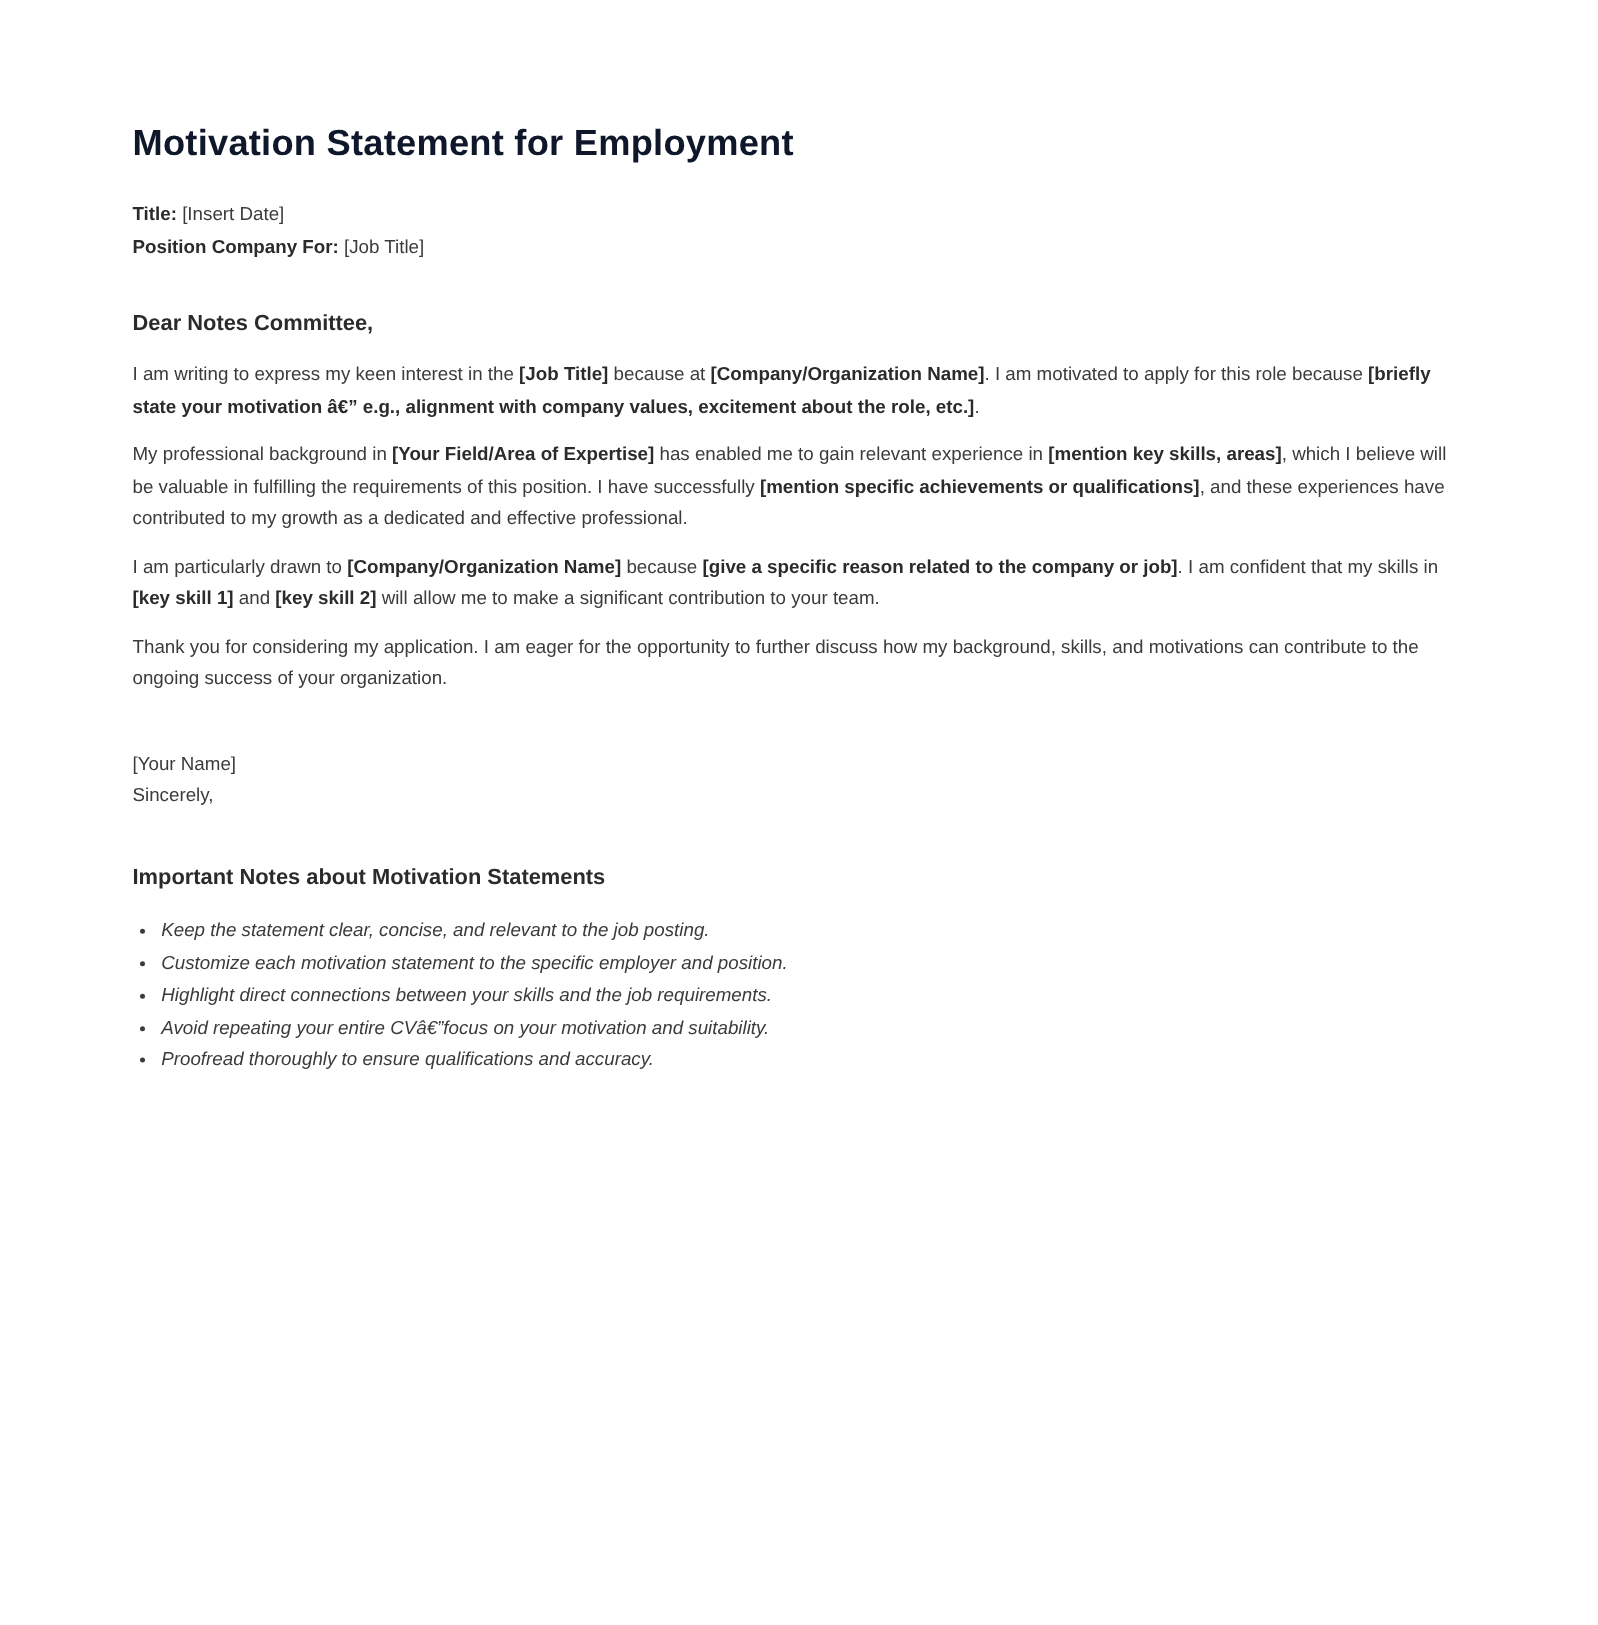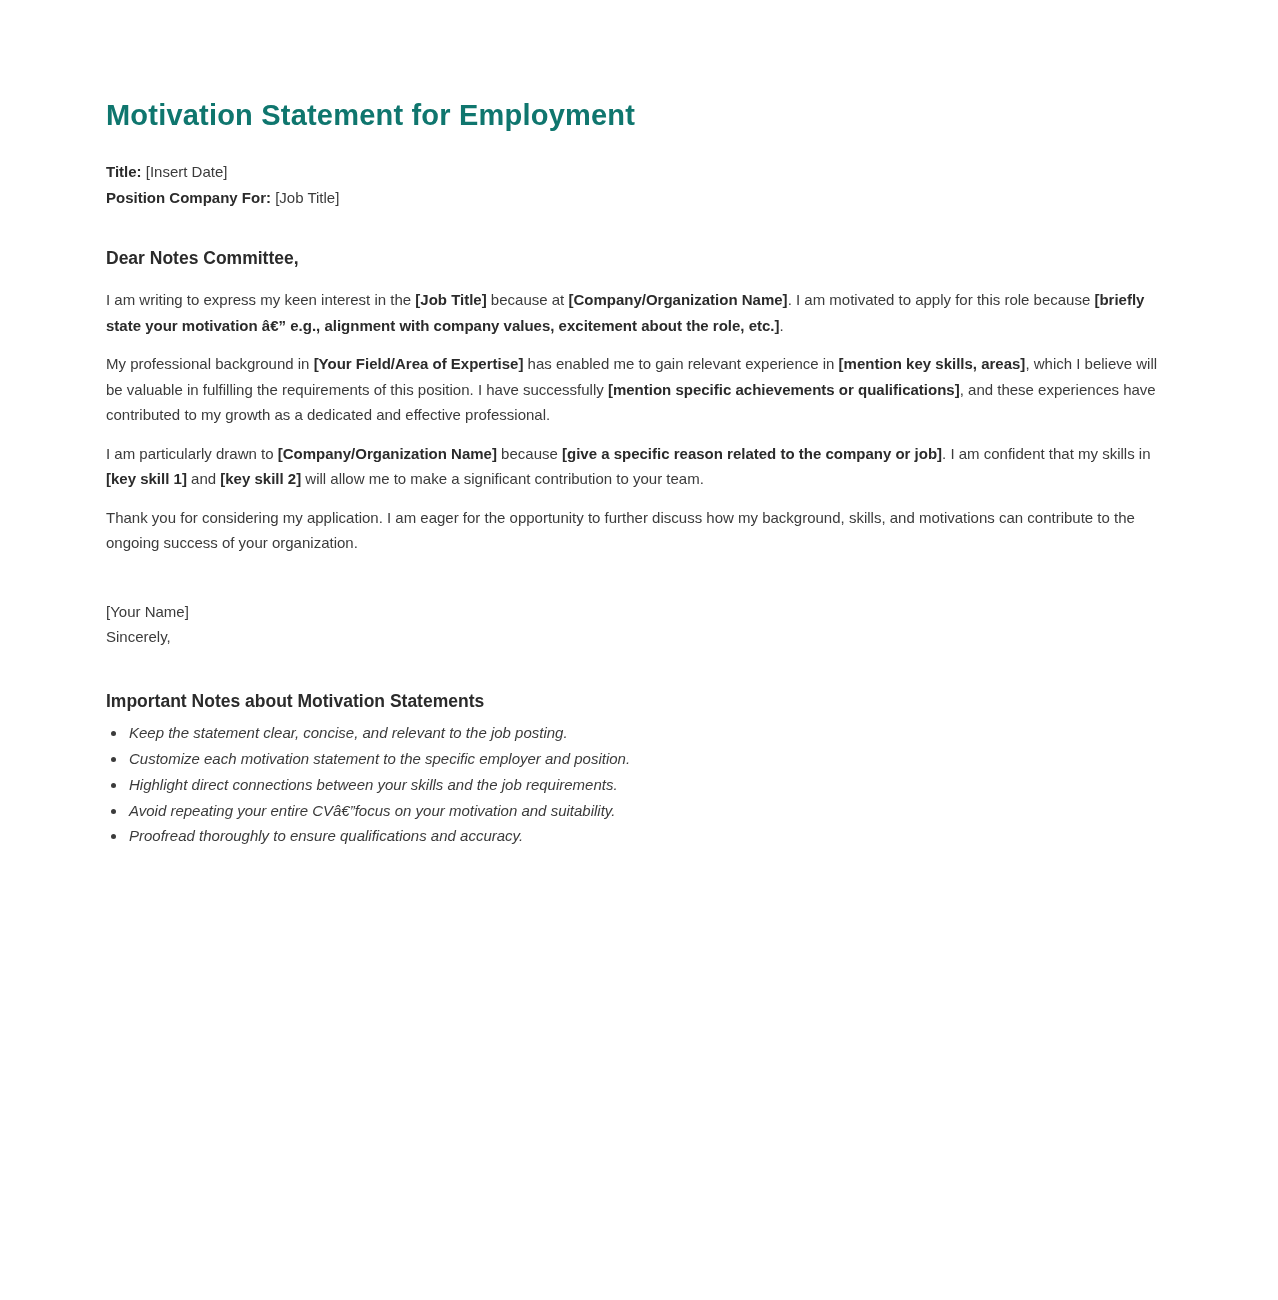--- a/index.html
+++ b/index.html
@@ -17,21 +17,21 @@
     width: 1278px;
     min-height: 1300px;
     padding: 97px 108px 60px 106px;
     background: #ffffff;
   }
   h1.doc-title {
     margin: 0 0 26px 0;
     font-size: 29px;
     line-height: 1.25;
     font-weight: 700;
-    color: #0f766e;
+    color: #0f172a;
     letter-spacing: 0.2px;
   }
   .meta-block { margin: 0 0 0 0; }
   .meta-line {
     margin: 0;
     font-size: 15px;
     line-height: 25.5px;
   }
   .meta-line strong { color: #2b2b2b; font-weight: 700; }
   h3.section-heading {
@@ -46,21 +46,21 @@
     line-height: 25.5px;
     margin: 0 0 13px 0;
   }
   .para strong { color: #2b2b2b; font-weight: 700; }
   .closing {
     margin-top: 43px;
     font-size: 15px;
     line-height: 25.5px;
   }
   .closing div { margin: 0; }
-  h3.notes-heading { margin-top: 40px; margin-bottom: 8px; }
+  h3.notes-heading { margin-top: 40px; margin-bottom: 20px; }
   ul.notes-list {
     margin: 0;
     padding-left: 21px;
     font-size: 15px;
   }
   ul.notes-list li {
     line-height: 25.8px;
     padding-left: 2px;
     font-style: italic;
   }

